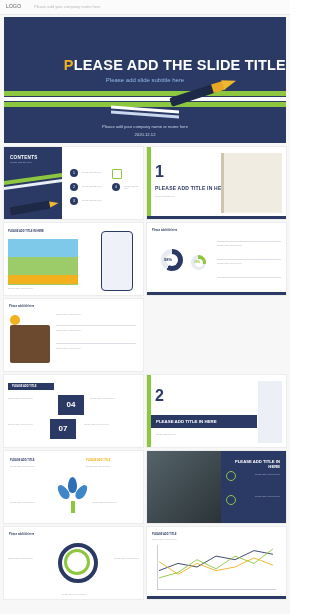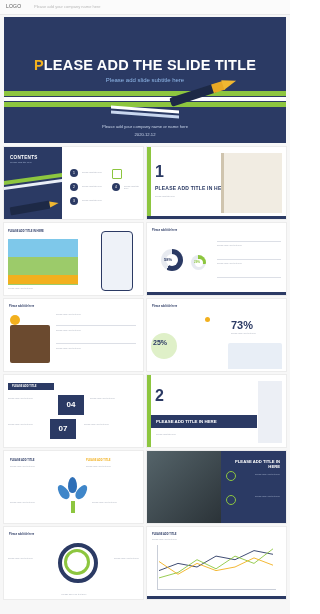--- a/index.html
+++ b/index.html
@@ -6,21 +6,21 @@
   body{width:290px;height:614px;font-family:"Liberation Sans",sans-serif;overflow:hidden;}
   .page{position:relative;width:290px;height:614px;background:#f7f7f7;}
 
   
   .topbar{position:absolute;left:0;top:0;width:290px;height:14px;background:#fbfbfb;border-bottom:1px solid #e9e9e9;}
   .logo{position:absolute;left:6px;top:3px;font-size:5px;color:#5a5a5a;letter-spacing:.2px;}
   .topplaceholder{position:absolute;left:34px;top:4px;font-size:4px;color:#b9b9b9;}
 
   
   .hero{position:absolute;left:4px;top:17px;width:282px;height:126px;background:#2b3a64;overflow:hidden;}
-  .hero-title{position:absolute;left:0;top:40px;width:282px;text-align:center;font-size:14.5px;font-weight:bold;color:#ffffff;letter-spacing:.2px;}
+  .hero-title{position:absolute;left:0;top:40px;width:282px;text-align:right;font-size:14.5px;font-weight:bold;color:#ffffff;letter-spacing:.2px;}
   .hero-title .accent{color:#f2b01e;}
   .hero-sub{position:absolute;left:0;top:60px;width:282px;text-align:center;font-size:6px;color:#8fb7e8;}
   .bandwrap{position:absolute;left:0;top:74px;width:282px;height:26px;}
   .band{position:absolute;left:0;width:282px;height:5px;}
   .band.g1{top:0;background:#8dc63f;}
   .band.w{top:6px;background:#ffffff;height:4px;}
   .band.g2{top:11px;background:#8dc63f;}
   .chev{position:absolute;left:50%;margin-left:-34px;width:68px;height:10px;top:17px;}
   .chev i{position:absolute;left:0;top:0;width:68px;height:0;border-top:3px solid #ffffff;transform:skewY(4deg);}
   .chev i:nth-child(2){top:5px;border-top-color:#c9d7ef;}
@@ -212,29 +212,20 @@
         <div class="cap" style="left:5px;top:6px;">Please add title here</div>
         <div class="badge"></div>
         <div class="ph"></div>
         <div class="capg" style="left:52px;top:14px;width:80px;">Please add your text here</div>
         <div class="lineg" style="left:52px;top:26px;width:80px;"></div>
         <div class="capg" style="left:52px;top:30px;width:80px;">Please add your text here</div>
         <div class="lineg" style="left:52px;top:44px;width:80px;"></div>
         <div class="capg" style="left:52px;top:48px;width:80px;">Please add your text here</div>
       </div>
 
-      <div class="card s5">
-        <div class="cap" style="left:5px;top:6px;">Please add title here</div>
-        <div class="circ" style="left:4px;top:34px;width:26px;height:26px;background:#dff0c8;"></div>
-        <div class="t pct2">25%</div>
-        <div class="t pct">73%</div>
-        <div class="capg" style="left:84px;top:33px;width:48px;">Please add your text here</div>
-        <div class="book"></div>
-        <div class="circ" style="left:58px;top:18px;width:5px;height:5px;background:#f2b01e;"></div>
-      </div>
     </div>
 
     <div class="row">
       <div class="card s7">
         <div class="ribbon"></div>
         <div class="cap" style="left:8px;top:10px;color:#fff;">PLEASE ADD TITLE</div>
         <div class="b01">04</div>
         <div class="b04">07</div>
         <div class="capg" style="left:4px;top:22px;width:42px;">Please add your text here</div>
         <div class="capg" style="left:4px;top:48px;width:36px;">Please add your text here</div>

